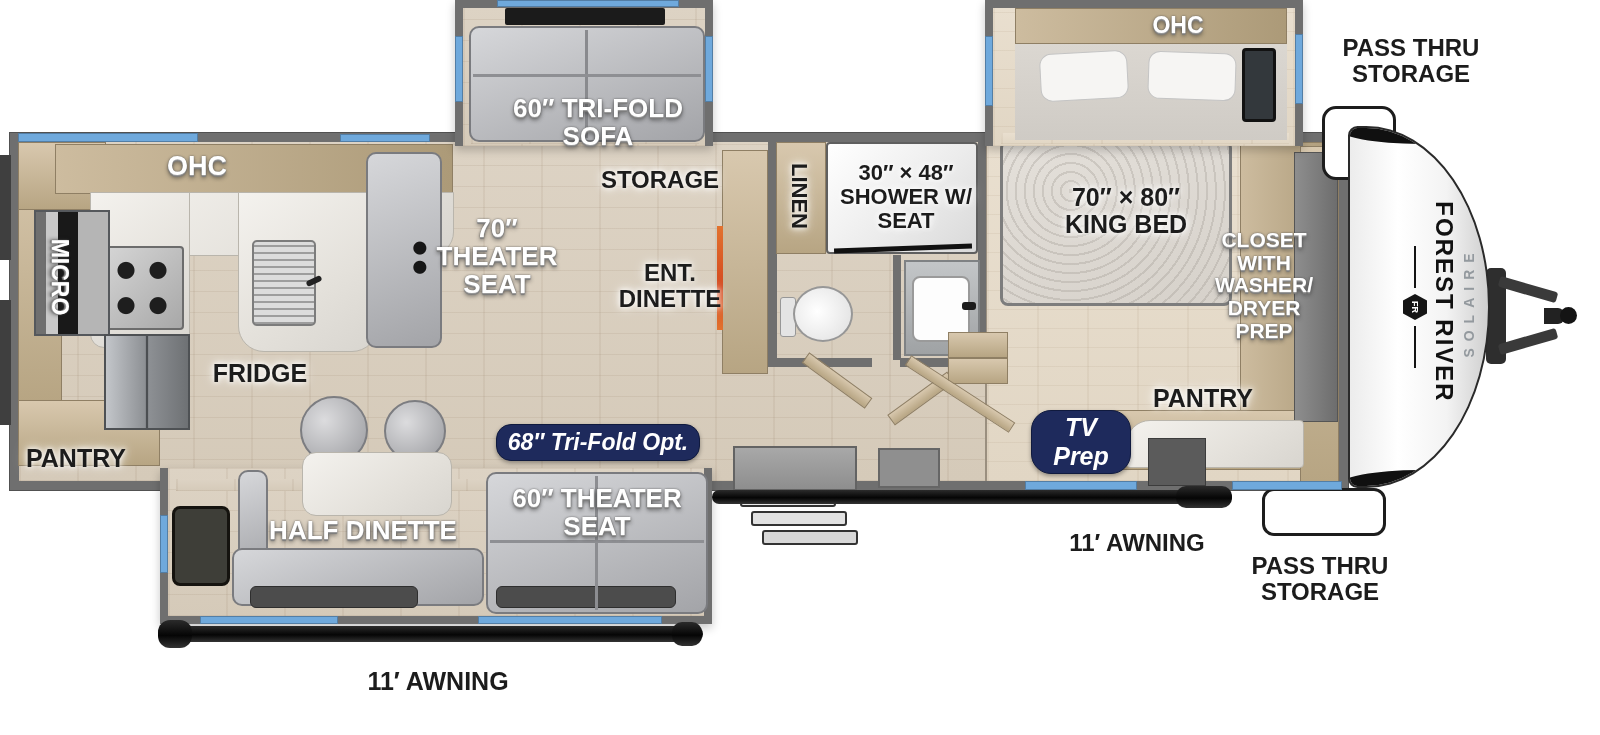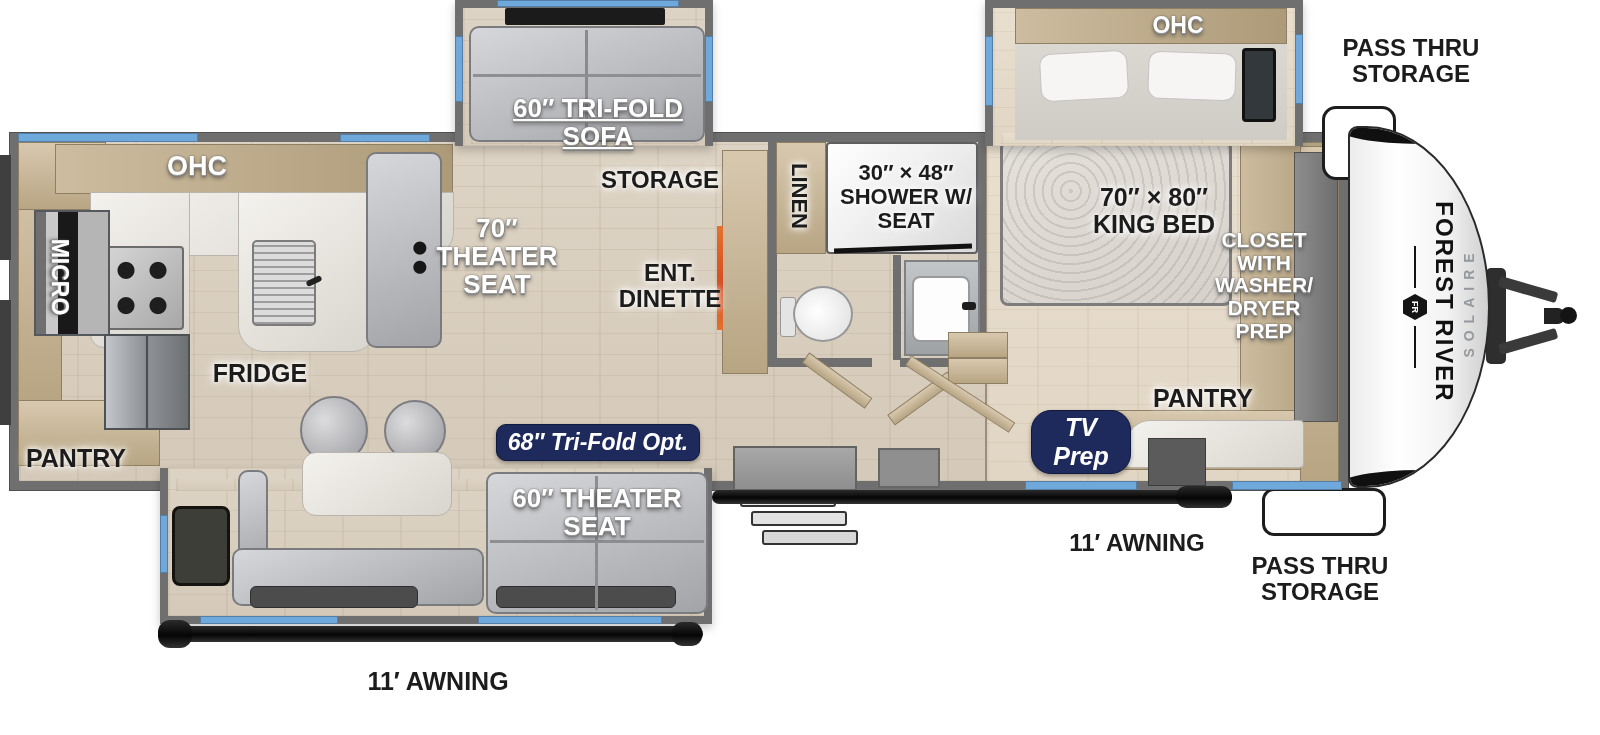--- a/index.html
+++ b/index.html
@@ -195,49 +195,50 @@
   <div class="abs" style="left:1403px;top:294px;width:24px;height:26px;z-index:9;display:flex;align-items:center;justify-content:center;
               background:#151515;color:#fff;clip-path:polygon(50% 0,100% 25%,100% 75%,50% 100%,0 75%,0 25%);">
     <span style="font-size:9px;font-weight:bold;transform:rotate(90deg);">FR</span>
   </div>
   <div class="abs" style="left:1414px;top:326px;width:2px;height:42px;background:#141414;z-index:9;"></div>
   <div class="lbl" style="left:1444px;top:302px;font-size:24px;letter-spacing:2px;color:#111;text-shadow:none;white-space:nowrap;
               transform:translate(-50%,-50%) rotate(90deg);z-index:9;">FOREST RIVER</div>
   <div class="lbl" style="left:1470px;top:302px;font-size:14px;letter-spacing:7px;color:#93999e;text-shadow:none;white-space:nowrap;
               transform:translate(-50%,-50%) rotate(-90deg);z-index:9;">SOLAIRE</div>
 
-  <div class="badge" style="left:496px;top:424px;width:202px;height:35px;font-size:23px;border-radius:10px;">68″ Tri-Fold Opt.</div>
+  <div class="badge" style="left:496px;top:424px;width:202px;height:35px;font-size:23px;border-radius:15px;">68″ Tri-Fold Opt.</div>
   <div class="badge" style="left:1031px;top:410px;width:98px;height:62px;font-size:25px;">TV
 Prep</div>
 
   <div class="lbl white" style="left:197px;top:167px;font-size:27px;">OHC</div>
   <div class="lbl white rot" style="left:60px;top:277px;font-size:23px;">MICRO</div>
   <div class="lbl" style="left:260px;top:373px;font-size:25px;">FRIDGE</div>
   <div class="lbl" style="left:76px;top:458px;font-size:25px;">PANTRY</div>
-  <div class="lbl white" style="left:598px;top:122px;font-size:26px;text-decoration:underline;">60″ TRI-FOLD
+  <div class="lbl white" style="left:598px;top:122px;font-size:26px;">60″ TRI-FOLD
 SOFA</div>
   <div class="lbl" style="left:660px;top:180px;font-size:24px;">STORAGE</div>
   <div class="lbl white" style="left:497px;top:256px;font-size:26px;">70″
 THEATER
 SEAT</div>
   <div class="lbl" style="left:670px;top:286px;font-size:24px;">ENT.
 DINETTE</div>
   <div class="lbl rot" style="left:799px;top:196px;font-size:22px;">LINEN</div>
   <div class="lbl" style="left:906px;top:197px;font-size:22px;">30″ × 48″
 SHOWER W/
 SEAT</div>
   <div class="lbl white" style="left:1178px;top:25px;font-size:23px;">OHC</div>
-  <div class="lbl" style="left:1154px;top:211px;font-size:25px;">70″ × 80″
+  <div class="lbl" style="left:1126px;top:211px;font-size:25px;">70″ × 80″
 KING BED</div>
   <div class="lbl white" style="left:1264px;top:286px;font-size:21px;">CLOSET
 WITH
 WASHER/
 DRYER
 PREP</div>
   <div class="lbl" style="left:1203px;top:398px;font-size:25px;">PANTRY</div>
+  <div class="lbl white" style="left:363px;top:530px;font-size:26px;">HALF DINETTE</div>
   <div class="lbl white" style="left:597px;top:512px;font-size:26px;">60″ THEATER
 SEAT</div>
   <div class="lbl" style="left:1137px;top:543px;font-size:24px;">11′ AWNING</div>
   <div class="lbl" style="left:438px;top:681px;font-size:25px;">11′ AWNING</div>
   <div class="lbl" style="left:1411px;top:61px;font-size:24px;">PASS THRU
 STORAGE</div>
   <div class="lbl" style="left:1320px;top:579px;font-size:24px;">PASS THRU
 STORAGE</div>
 
 </div>

